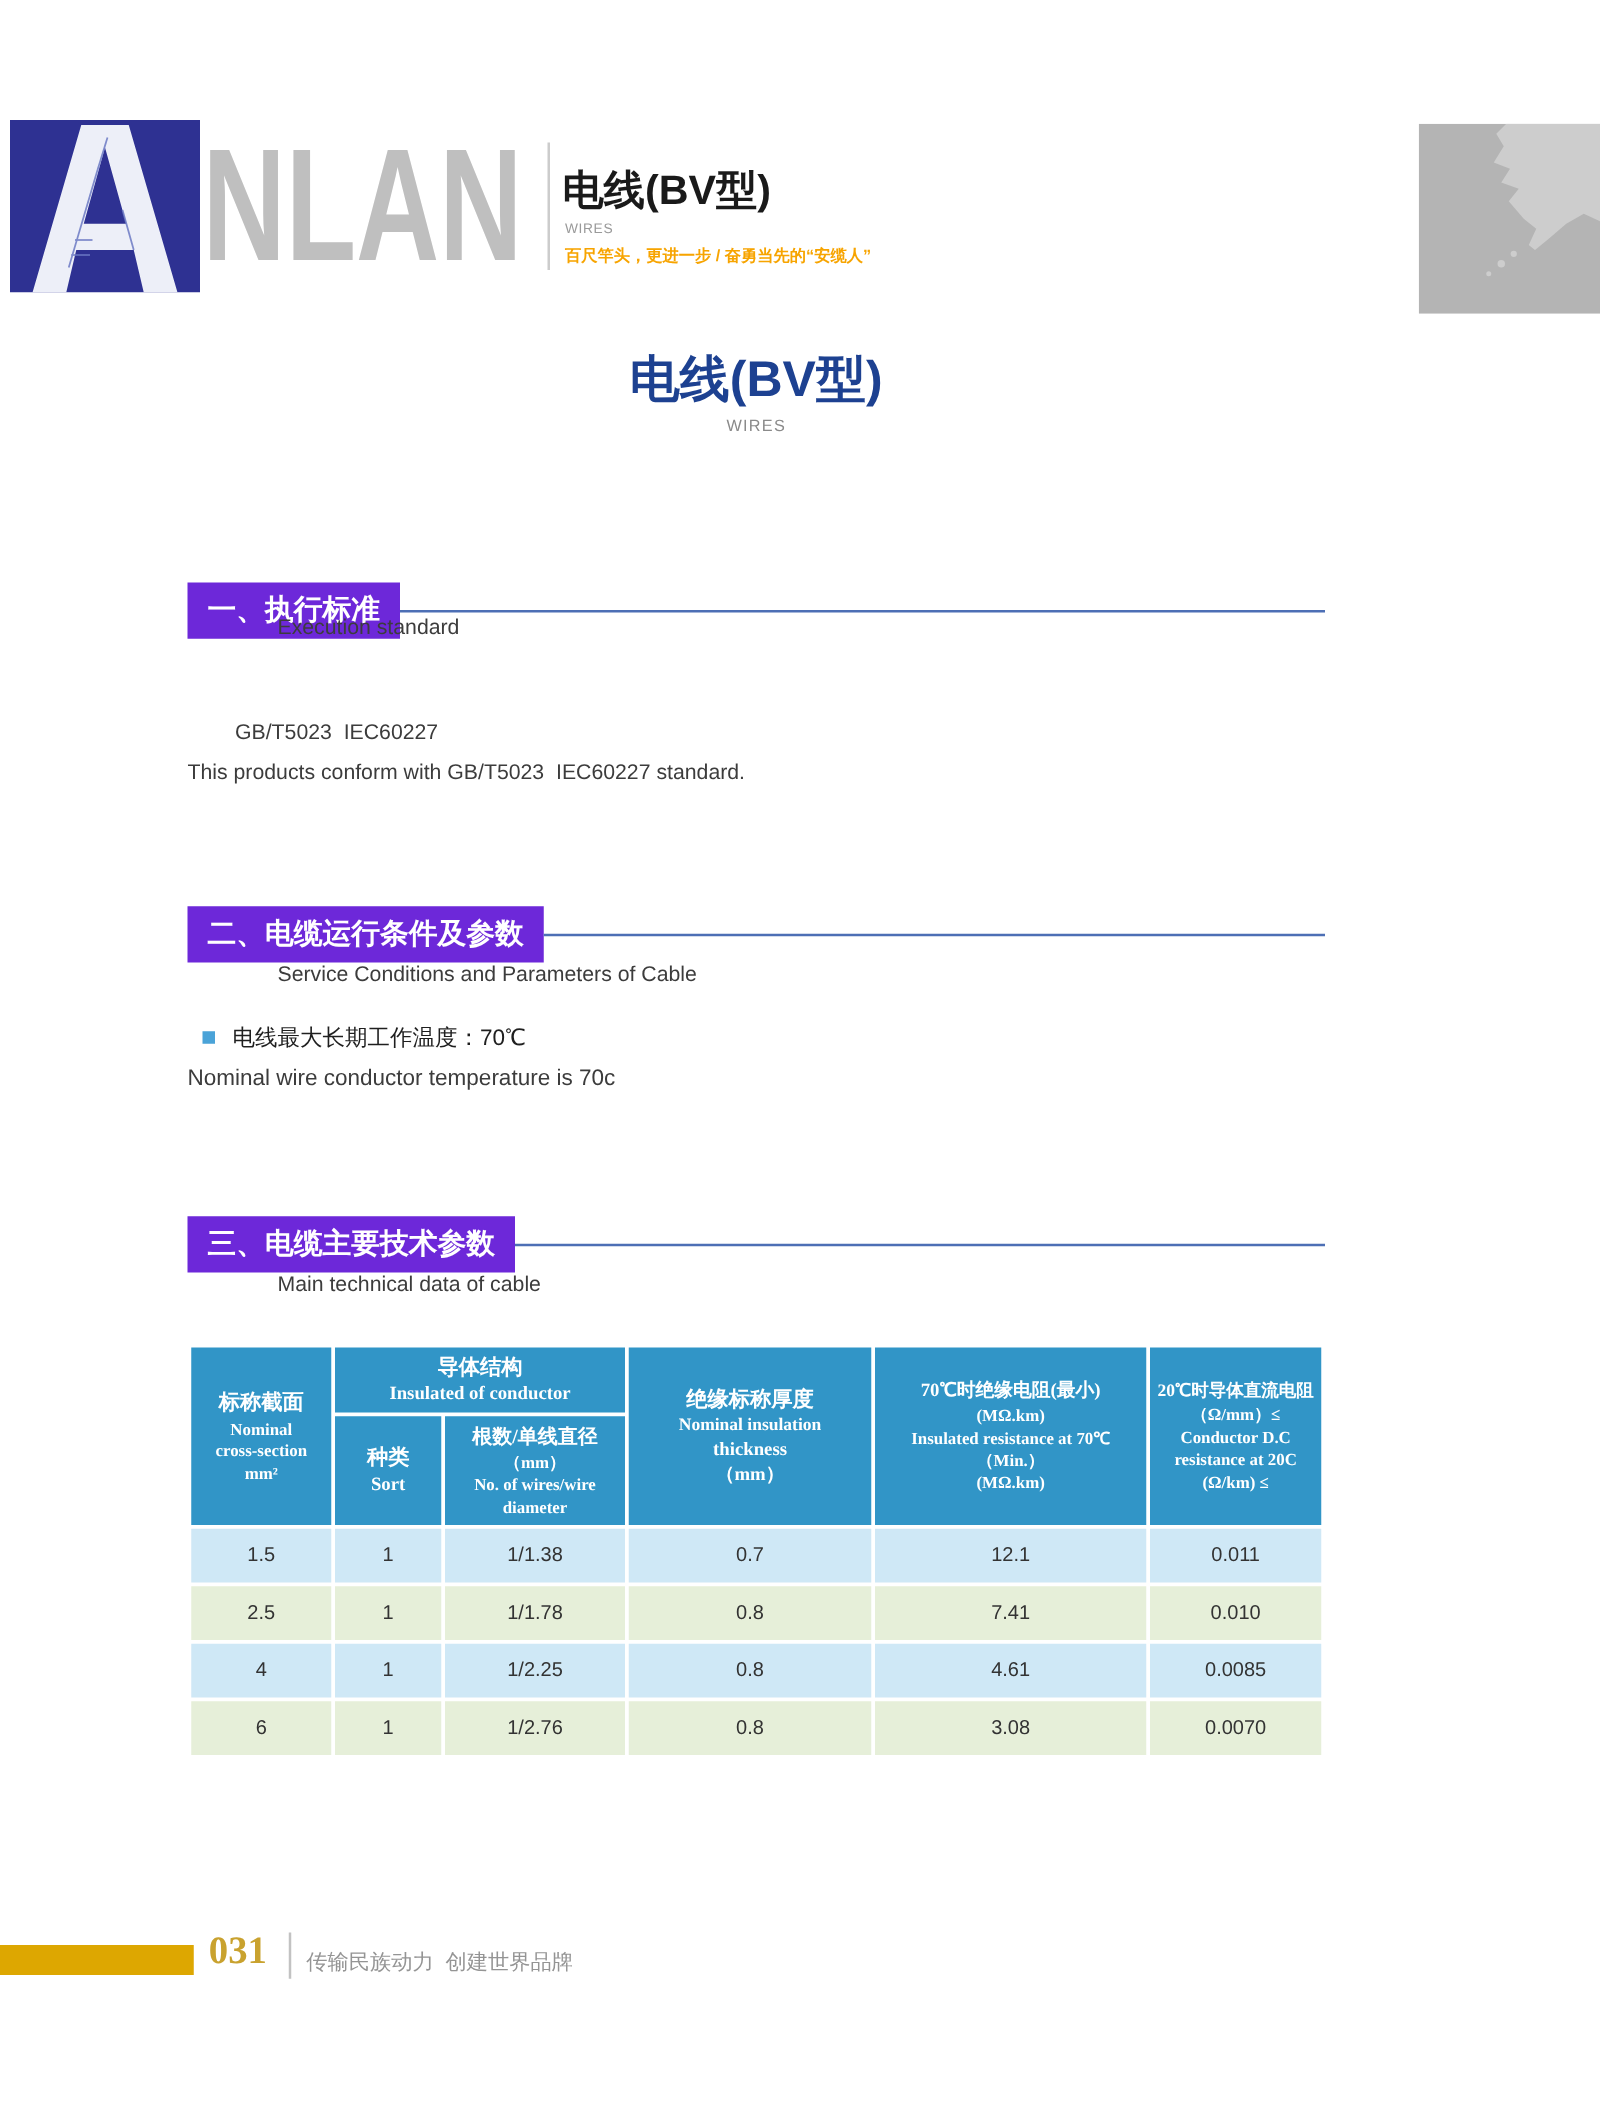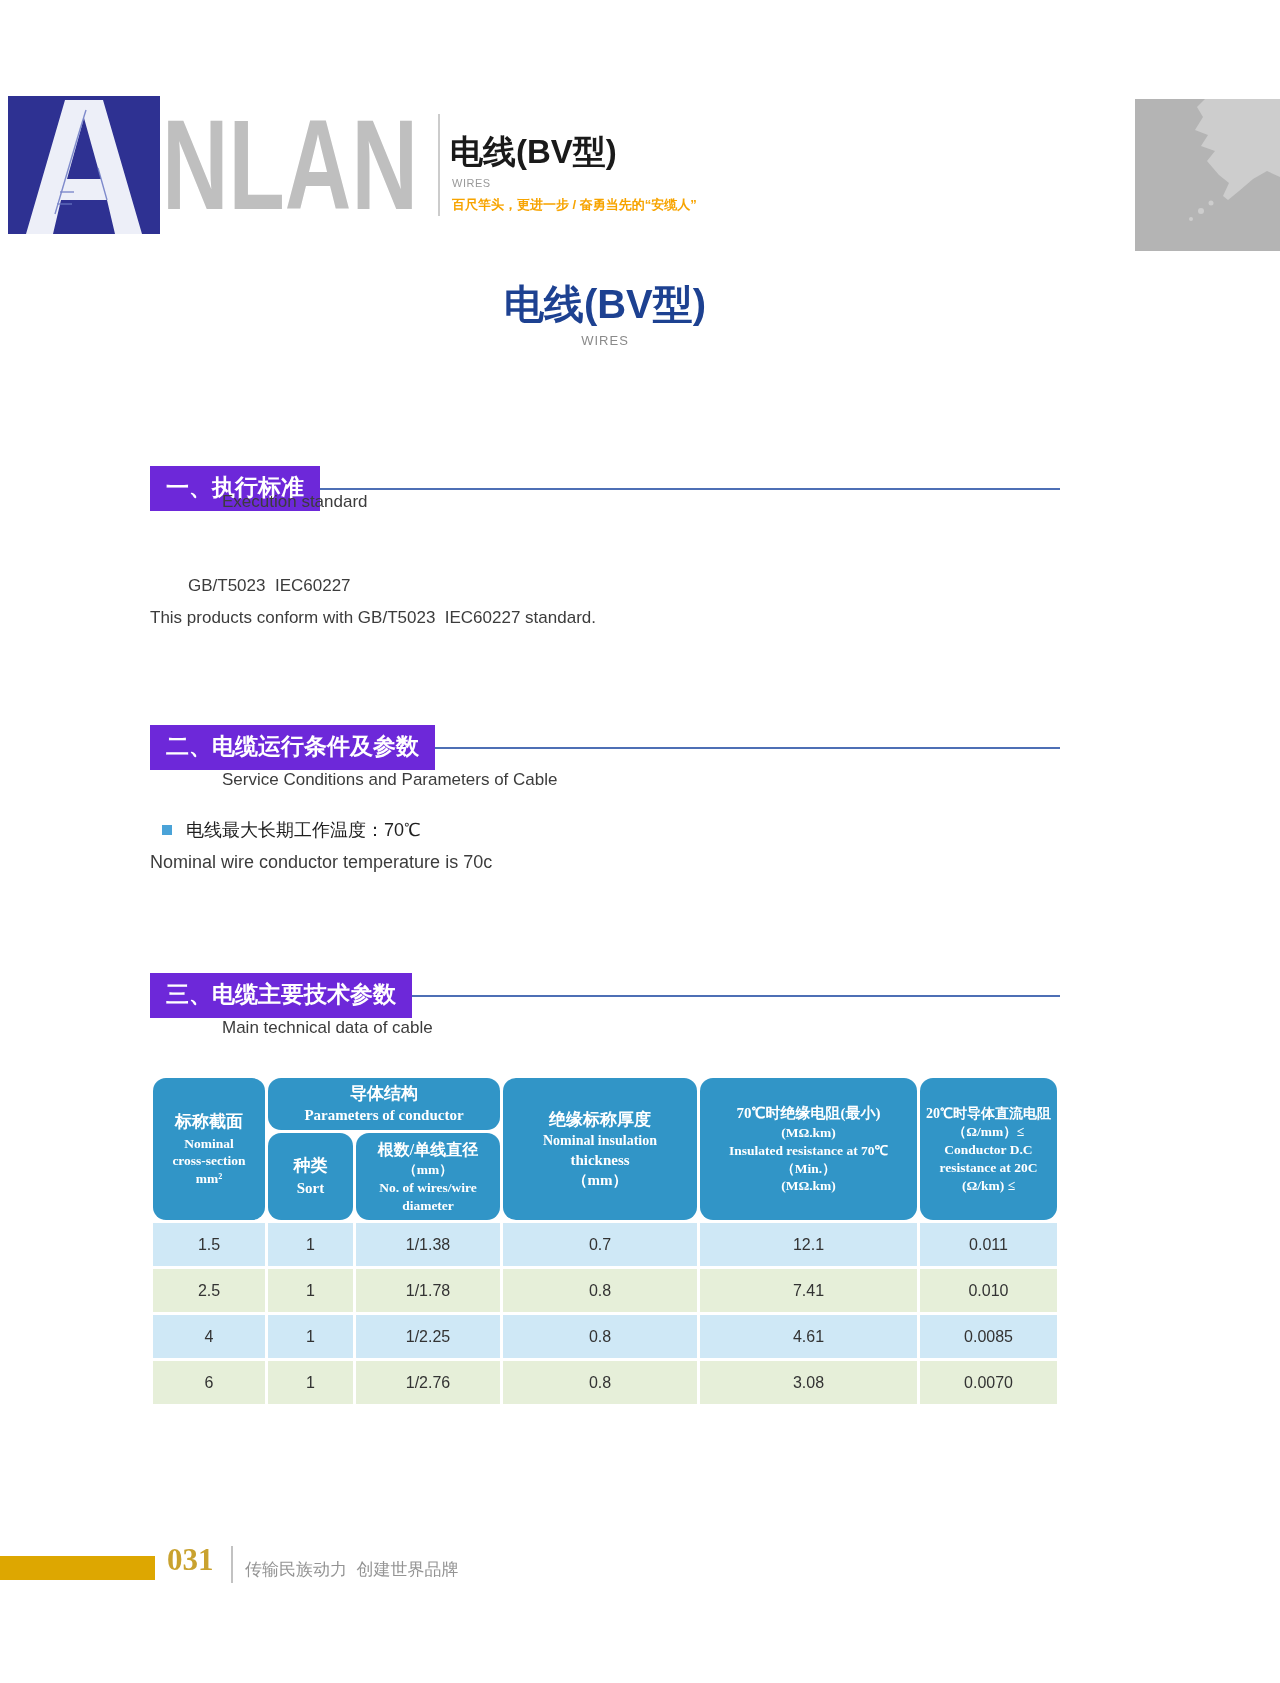--- a/index.html
+++ b/index.html
@@ -49,21 +49,21 @@
   .bullet-sq { width:10px; height:10px; background:#4aa3d8; margin-right:14px; flex:0 0 auto; }
   .s2-t2 { position:absolute; left:0; top:852px; font-size:18px; color:#3c3c3c; }
 
   
   .data-table {
     position:absolute; left:0; top:1075px; width:910px;
     border-collapse:separate; border-spacing:3px; table-layout:fixed;
   }
   .data-table th {
     background:#3195c7; color:#ffffff; font-family:"Liberation Serif", serif; font-weight:700;
-    text-align:center; vertical-align:middle; padding:2px 2px;border-radius:13px;
+    text-align:center; vertical-align:middle; padding:2px 2px;
   }
   .th-cjk { font-size:16px; line-height:1.4; }
   .th-cjk-lg { font-size:17px; line-height:1.45; }
   .th-en { font-size:13.5px; line-height:1.32; }
   tr.hrow1 { height:52px; }
   tr.hrow2 { height:87px; }
   .data-table td {
     background:#cfe8f6; font-size:16px; color:#333333; text-align:center;
     vertical-align:middle; height:43px; font-family:"Liberation Sans", sans-serif;margin-left:25px;
   }
@@ -155,21 +155,21 @@
       <thead>
         <tr class="hrow1">
           <th rowspan="2">
             <div class="th-cjk-lg">标称截面</div>
             <div class="th-en">Nominal</div>
             <div class="th-en">cross-section</div>
             <div class="th-en">mm²</div>
           </th>
           <th colspan="2">
             <div class="th-cjk-lg">导体结构</div>
-            <div class="th-en" style="font-size:15px">Parameters of conductor</div>
+            <div class="th-en" style="font-size:15px">Insulated of conductor</div>
           </th>
           <th rowspan="2">
             <div class="th-cjk-lg">绝缘标称厚度</div>
             <div class="th-en" style="font-size:14px">Nominal insulation</div>
             <div class="th-en" style="font-size:15px">thickness</div>
             <div class="th-en" style="font-size:15px">（mm）</div>
           </th>
           <th rowspan="2">
             <div class="th-cjk" style="font-size:15px">70℃时绝缘电阻(最小)</div>
             <div class="th-en">(MΩ.km)</div>

